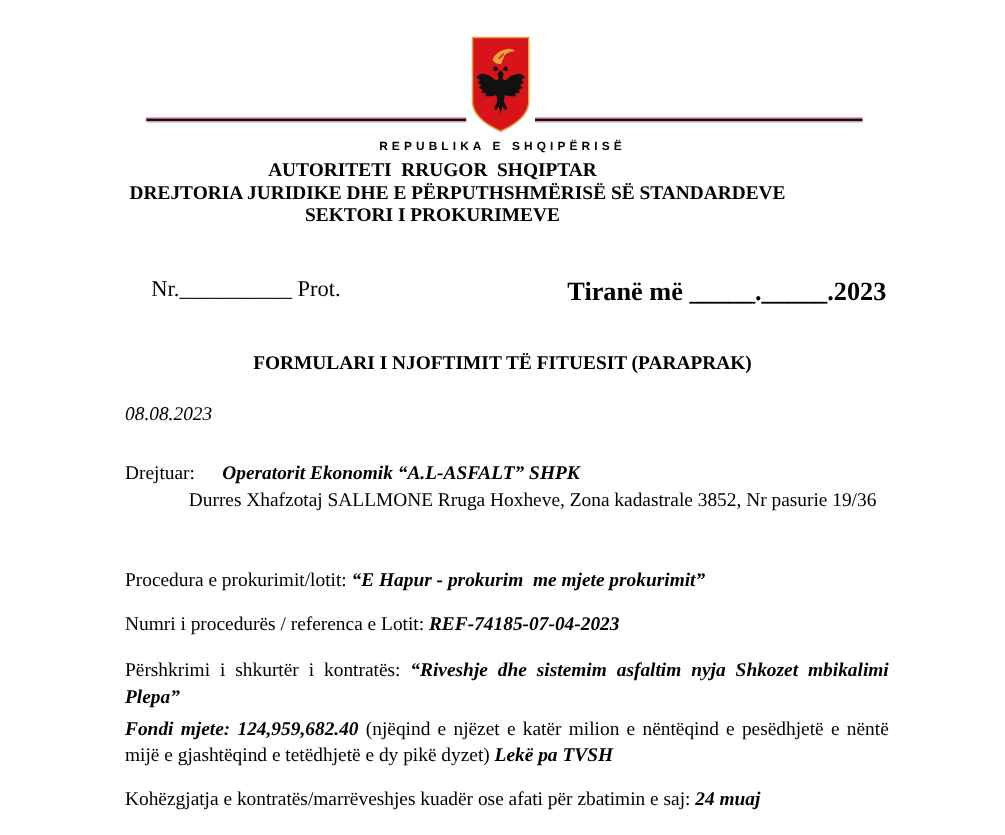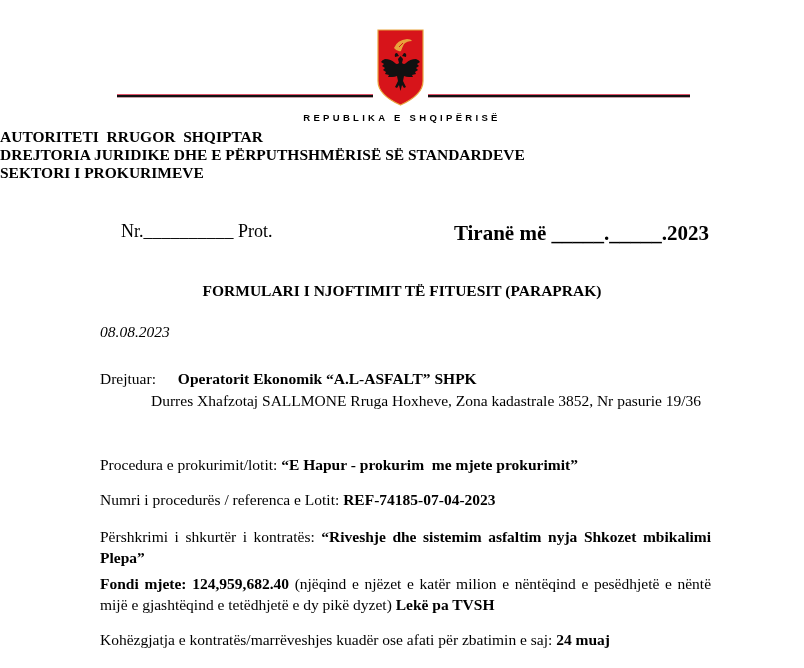--- a/index.html
+++ b/index.html
@@ -44,27 +44,27 @@
       top: 112px;
       text-align: center;
       font-family: "Liberation Sans", sans-serif;
       font-weight: bold;
       font-size: 9.5px;
       letter-spacing: 3.3px;
     }
     .head-line {
       position: absolute;
       left: 0; width: 692px;
-      text-align: left;
+      text-align: center;
       font-weight: bold;
       font-size: 15.5px;
       line-height: 18px;
     }
     .h1 { top: 128px; }
-    .h2 { top: 146px; }
+    .h2 { top: 146px; padding-left: 20px; }
     .h3 { top: 164px; }
 
     .nr {
       position: absolute;
       left: 121px;
       top: 221px;
       font-weight: normal;
       font-size: 18px;
     }
     .tirane {
@@ -91,21 +91,21 @@
       font-style: italic;
       font-size: 15.5px;
     }
 
     .line {
       position: absolute;
       left: 100px;
       font-size: 15.5px;
       white-space: nowrap;
     }
-    .b { font-weight: bold; }
+    .b { font-weight: bold; font-style: italic; }
 
     .drejtuar { top: 370px; }
     .drejtuar .label { margin-right: 18px; }
     .address { top: 392px; left: 105px; font-weight: normal; margin-left: 46px; }
 
     .procedura { top: 456px; }
     .numri { top: 491px; }
 
     .para {
       position: absolute;

